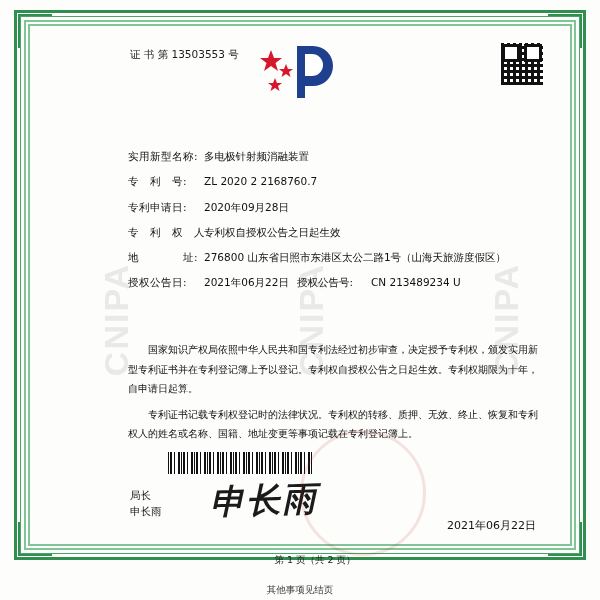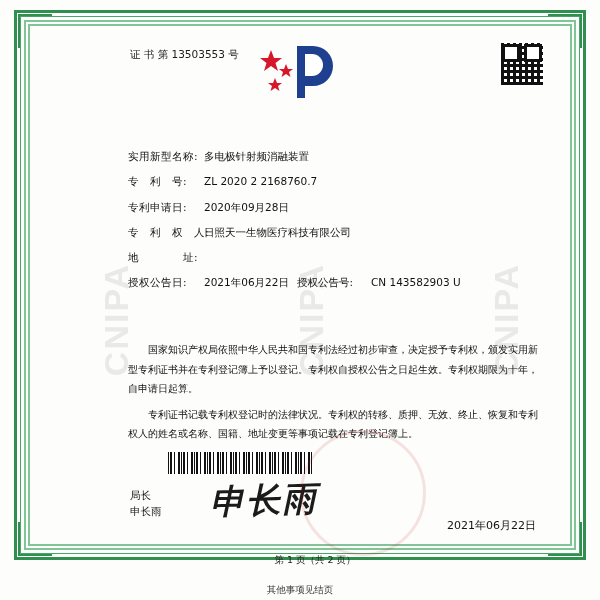--- a/index.html
+++ b/index.html
@@ -289,30 +289,31 @@
     <div class="row">
       <div class="lbl">专　利　号:</div>
       <div class="val">ZL 2020 2 2168760.7</div>
     </div>
     <div class="row">
       <div class="lbl">专利申请日:</div>
       <div class="val">2020年09月28日</div>
     </div>
     <div class="row">
       <div class="lbl">专　利　权　人:</div>
-      <div class="val">日照天一生物医疗科技有限公司</div>
+      <div class="val">专利权自授权公告之日起生效</div>
     </div>
     <div class="row">
       <div class="lbl">地　　　　址:</div>
+      <div class="val">276800 山东省日照市东港区太公二路1号（山海天旅游度假区）</div>
     </div>
     <div class="row two">
       <div class="lbl">授权公告日:</div>
       <div class="val2">2021年06月22日</div>
       <div class="lbl2">授权公告号:</div>
-      <div class="val2">CN 143582903 U</div>
+      <div class="val2">CN 213489234 U</div>
     </div>
   </div>
 
   <div class="body-text">
     <p>国家知识产权局依照中华人民共和国专利法经过初步审查，决定授予专利权，颁发实用新型专利证书并在专利登记簿上予以登记。专利权自授权公告之日起生效。专利权期限为十年，自申请日起算。</p>
     <p>专利证书记载专利权登记时的法律状况。专利权的转移、质押、无效、终止、恢复和专利权人的姓名或名称、国籍、地址变更等事项记载在专利登记簿上。</p>
   </div>
 
   <div class="barcode"></div>
 

